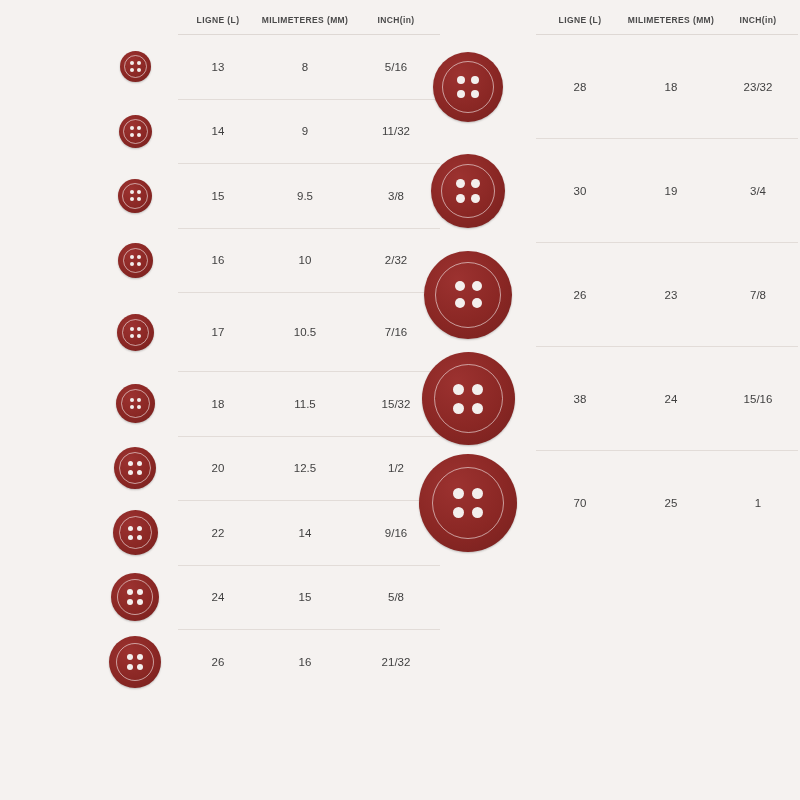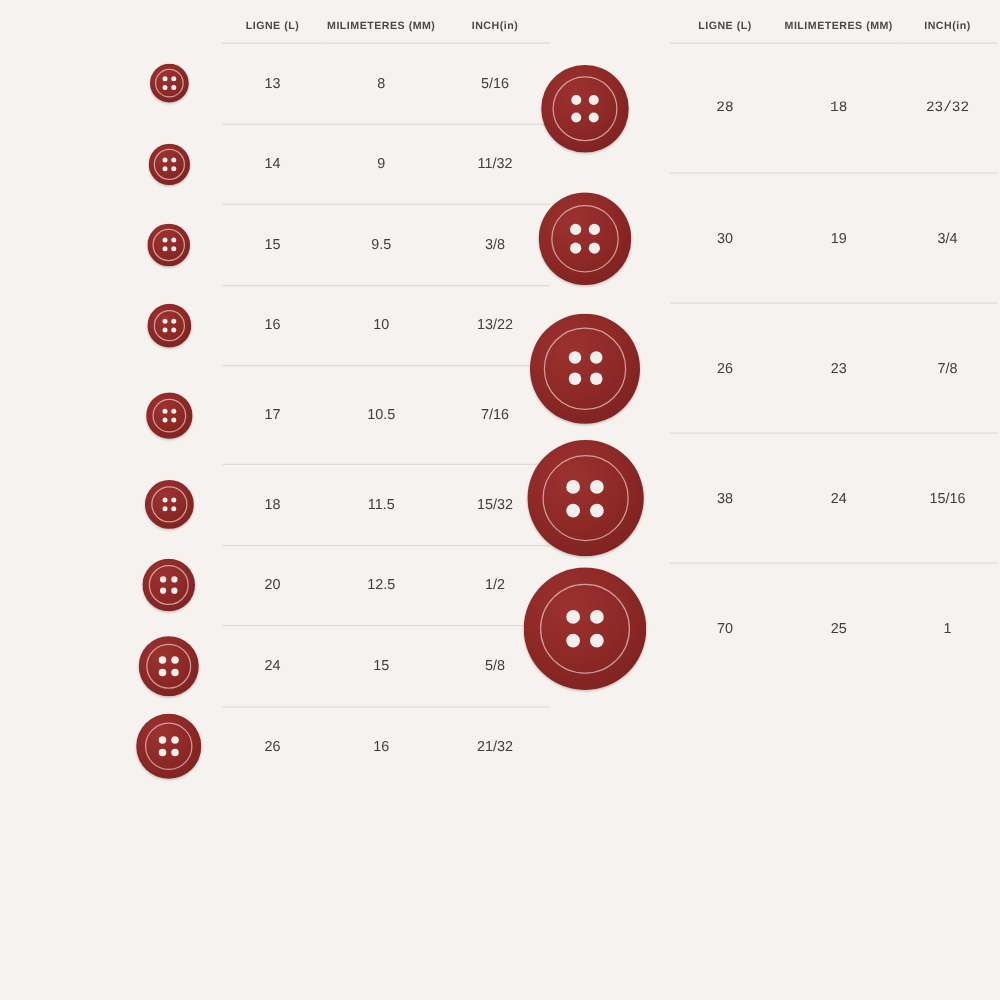--- a/index.html
+++ b/index.html
@@ -190,21 +190,21 @@
                     <div class="hole" style="width: 4px; height: 4px;"></div>
                     <div class="hole" style="width: 4px; height: 4px;"></div>
                     <div class="hole" style="width: 4px; height: 4px;"></div>
                     <div class="hole" style="width: 4px; height: 4px;"></div>
                   </div>
                 </div>
               </div>
             </td>
             <td class="lcol-l">16</td>
             <td class="lcol-mm">10</td>
-            <td class="lcol-in">13/22</td>
+            <td class="lcol-in">2/32</td>
           </tr>
           <tr style="height: 79px; margin-top: 12px;">
             <td class="btn-cell lcol-btn">
               <div class="button-wrap">
                 <div class="btn" style="width: 37px; height: 37px;">
                   <div class="rim" style="inset: 5px;"></div>
                   <div class="holes" style="gap: 3px;">
                     <div class="hole" style="width: 4px; height: 4px;"></div>
                     <div class="hole" style="width: 4px; height: 4px;"></div>
                     <div class="hole" style="width: 4px; height: 4px;"></div>
@@ -245,20 +245,38 @@
                     <div class="hole" style="width: 5px; height: 5px;"></div>
                     <div class="hole" style="width: 5px; height: 5px;"></div>
                     <div class="hole" style="width: 5px; height: 5px;"></div>
                   </div>
                 </div>
               </div>
             </td>
             <td class="lcol-l">20</td>
             <td class="lcol-mm">12.5</td>
             <td class="lcol-in">1/2</td>
+          </tr>
+          <tr style="height: 64.5px;">
+            <td class="btn-cell lcol-btn">
+              <div class="button-wrap">
+                <div class="btn" style="width: 45px; height: 45px;">
+                  <div class="rim" style="inset: 6px;"></div>
+                  <div class="holes" style="gap: 4px;">
+                    <div class="hole" style="width: 5px; height: 5px;"></div>
+                    <div class="hole" style="width: 5px; height: 5px;"></div>
+                    <div class="hole" style="width: 5px; height: 5px;"></div>
+                    <div class="hole" style="width: 5px; height: 5px;"></div>
+                  </div>
+                </div>
+              </div>
+            </td>
+            <td class="lcol-l">22</td>
+            <td class="lcol-mm">14</td>
+            <td class="lcol-in">9/16</td>
           </tr>
           <tr style="height: 64.5px;">
             <td class="btn-cell lcol-btn">
               <div class="button-wrap">
                 <div class="btn" style="width: 48px; height: 48px;">
                   <div class="rim" style="inset: 6px;"></div>
                   <div class="holes" style="gap: 4px;">
                     <div class="hole" style="width: 6px; height: 6px;"></div>
                     <div class="hole" style="width: 6px; height: 6px;"></div>
                     <div class="hole" style="width: 6px; height: 6px;"></div>
@@ -298,21 +316,21 @@
     <table>
       <thead>
         <tr>
           <th class="btn-col rcol-btn"></th>
           <th class="rcol-l">LIGNE (L)</th>
           <th class="rcol-mm">MILIMETERES (MM)</th>
           <th class="rcol-in">INCH(in)</th>
         </tr>
       </thead>
       <tbody>
-          <tr style="height: 104px; font-family: Liberation Mono, monospace;">
+          <tr style="height: 104px;">
             <td class="btn-cell rcol-btn">
               <div class="button-wrap">
                 <div class="btn" style="width: 70px; height: 70px;">
                   <div class="rim" style="inset: 9px;"></div>
                   <div class="holes" style="gap: 6px;">
                     <div class="hole" style="width: 8px; height: 8px;"></div>
                     <div class="hole" style="width: 8px; height: 8px;"></div>
                     <div class="hole" style="width: 8px; height: 8px;"></div>
                     <div class="hole" style="width: 8px; height: 8px;"></div>
                   </div>

